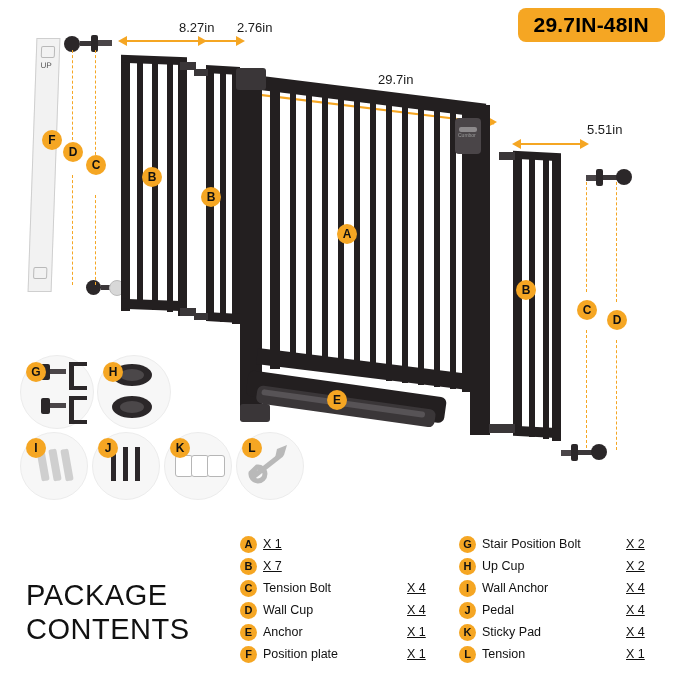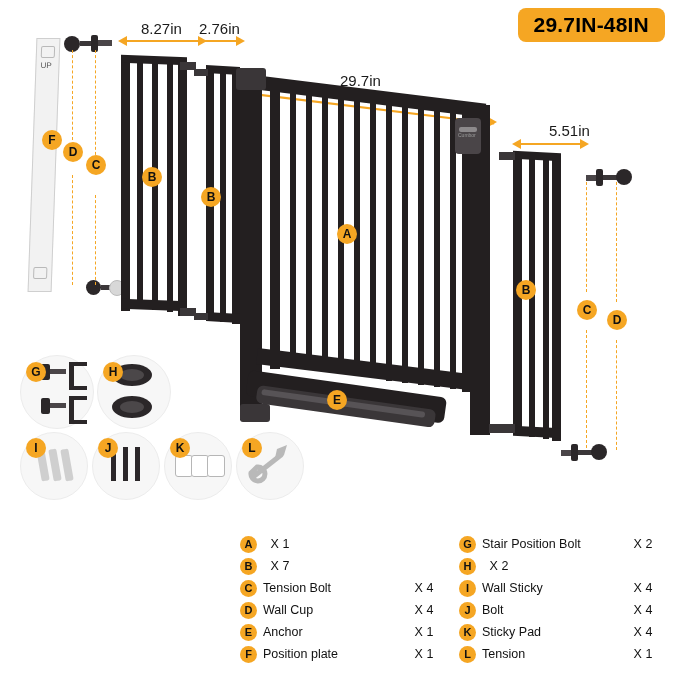--- a/index.html
+++ b/index.html
@@ -31,23 +31,24 @@
     letter-spacing: 0.2px;
     padding: 6px 16px 7px 16px;
     border-radius: 8px;
     line-height: 1;
     white-space: nowrap;
   }
 
   
   .dim-label {
     position: absolute;
-    font-size: 15px;
+    font-size: 13px;
     color: #1a1a1a;
     white-space: nowrap;
+    margin-left: 38px;
   }
   .arrow-line {
     position: absolute;
     background: #f5a623;
     height: 2px;
   }
   .arrow-head {
     position: absolute;
     width: 0;
     height: 0;
@@ -140,21 +141,22 @@
     text-align: center;
     margin-right: 6px;
   }
   .crow .cname {
     flex: 1 1 auto;
     white-space: nowrap;
   }
   .crow .cqty {
     flex: 0 0 auto;
     width: 34px;
-    text-align: center;
+    text-align: left;
+    text-decoration: underline;
   }
 </style>
 </head>
 <body>
 
 <div id="root">
 
   <div class="badge">29.7IN-48IN</div>
 
   <div class="dim-label" style="left:141px; top:20px;">8.27in</div>
@@ -344,60 +346,65 @@
   <div class="callout" style="left:170px; top:438px;">K</div>
 
   <div class="part-bubble" style="left:236px; top:432px; width:66px; height:66px;">
     <svg width="66" height="66" viewBox="0 0 66 66">
       <path d="M16 44 L44 22 M14 40 a7 7 0 1 0 6 -6 z" stroke="#b9b9b9" stroke-width="5" fill="none" stroke-linecap="round"></path>
       <path d="M40 16 l10 -4 -3 10 -9 3 z" fill="#b9b9b9"></path>
     </svg>
   </div>
   <div class="callout" style="left:242px; top:438px;">L</div>
 
+  <div class="pkg-title">
+    <div>PACKAGE</div>
+    <div>CONTENTS</div>
+  </div>
 
   <div class="contents">
     <div class="crow">
       <span class="cc">A</span>
       <span class="cqty">X 1</span>
     </div>
     <div class="crow">
       <span class="cc">G</span>
       <span class="cname">Stair Position Bolt</span>
       <span class="cqty">X 2</span>
     </div>
 
     <div class="crow">
       <span class="cc">B</span>
       <span class="cqty">X 7</span>
     </div>
     <div class="crow">
       <span class="cc">H</span>
+      <span class="cname">Up Cup</span>
       <span class="cqty">X 2</span>
     </div>
 
     <div class="crow">
       <span class="cc">C</span>
       <span class="cname">Tension Bolt</span>
       <span class="cqty">X 4</span>
     </div>
     <div class="crow">
       <span class="cc">I</span>
-      <span class="cname">Wall Sticky</span>
+      <span class="cname">Wall Anchor</span>
       <span class="cqty">X 4</span>
     </div>
 
     <div class="crow">
       <span class="cc">D</span>
       <span class="cname">Wall Cup</span>
       <span class="cqty">X 4</span>
     </div>
     <div class="crow">
       <span class="cc">J</span>
-      <span class="cname">Bolt</span>
+      <span class="cname">Pedal</span>
       <span class="cqty">X 4</span>
     </div>
 
     <div class="crow">
       <span class="cc">E</span>
       <span class="cname">Anchor</span>
       <span class="cqty">X 1</span>
     </div>
     <div class="crow">
       <span class="cc">K</span>

